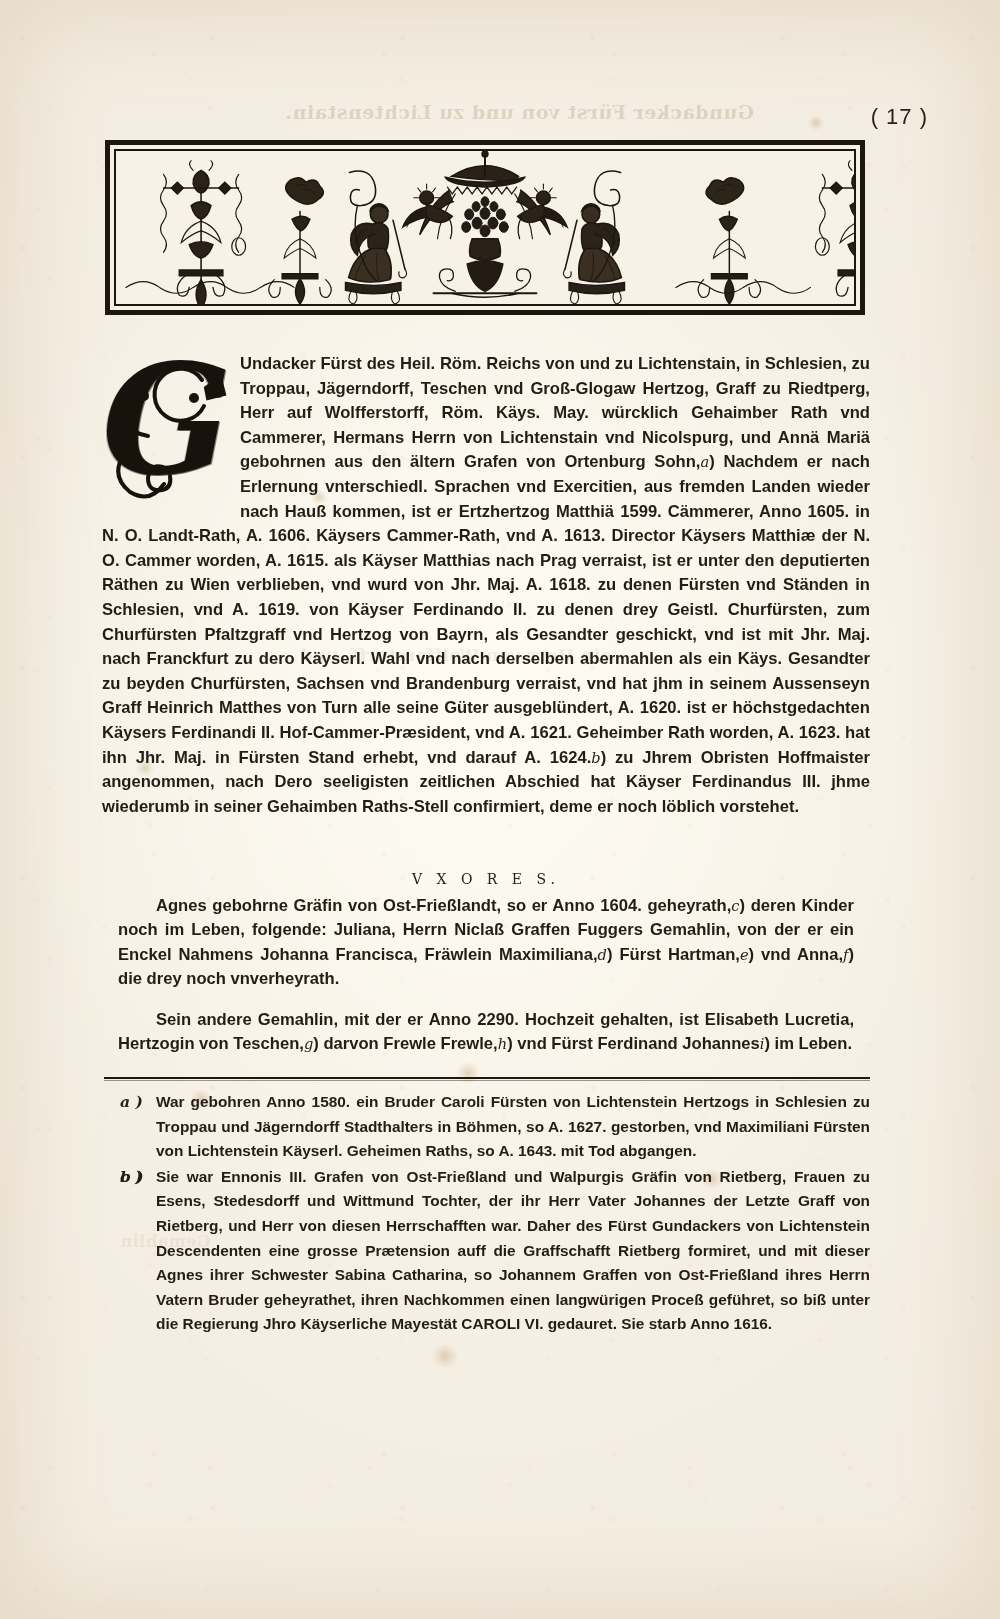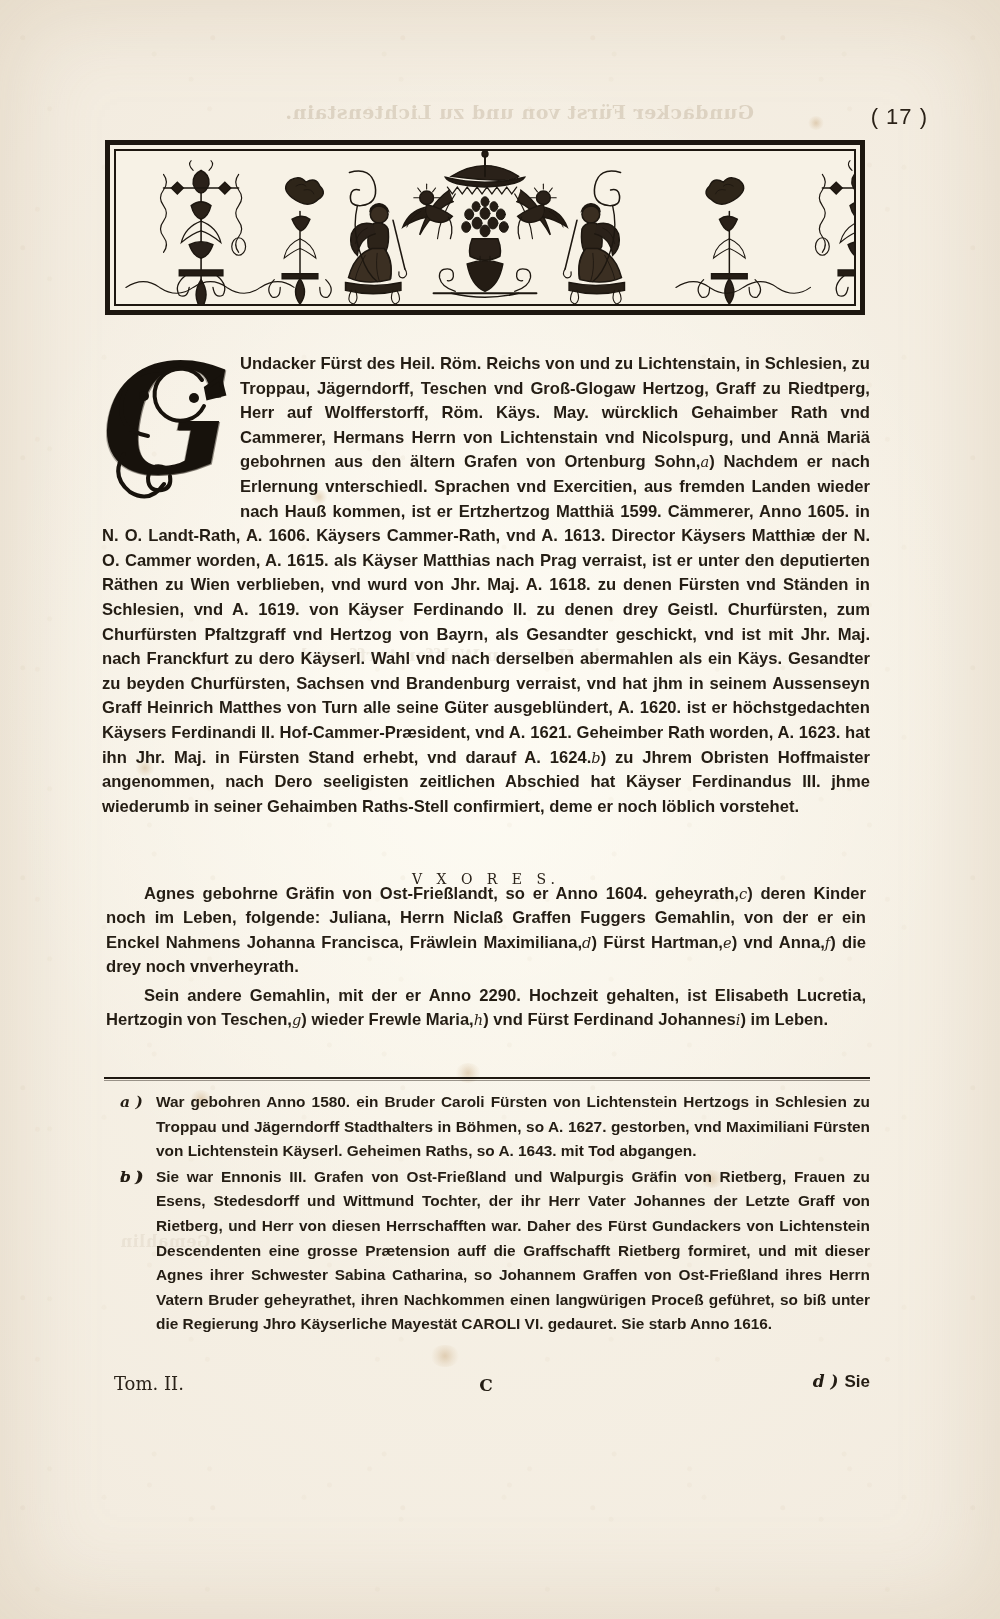--- a/index.html
+++ b/index.html
@@ -154,21 +154,21 @@
     color: #2a2219;
     margin-top: 23px;
   }
 
   .wives {
     top: 878px;
     font-size: 16.6px;
     line-height: 24.4px;
     text-align: justify;
   }
-  .wives p { margin: 4px; text-indent: 38px; }
+  .wives p { margin: 16px; text-indent: 38px; }
 
   .ahnen {
     top: 1035px;
     font-size: 16.6px;
     line-height: 24px;
     text-indent: 38px;
   }
 
   .rule {
     position: absolute;
@@ -487,39 +487,34 @@
     </div>
 
     <p><span class="frak">Undacker Fürst des Heil. Röm. Reichs von und zu Lichtenstain, in Schlesien, zu Troppau, Jägerndorff, Teschen vnd Groß-Glogaw Hertzog, Graff zu Riedtperg, Herr auf Wolfferstorff, Röm. Käys. May. würcklich Gehaimber Rath vnd Cammerer, Hermans Herrn von Lichtenstain vnd Nicolspurg, und Annä Mariä gebohrnen aus den ältern Grafen von Ortenburg Sohn,</span><span class="rom it sm">a</span><span class="frak">) Nachdem er nach Erlernung vnterschiedl. Sprachen vnd Exercitien, aus fremden Landen wieder nach Hauß kommen, ist er Ertzhertzog Matthiä 1599. Cämmerer, Anno 1605. in N. O. Landt-Rath, A. 1606. Käysers Cammer-Rath, vnd A. 1613. Director Käysers Matthiæ der N. O. Cammer worden, A. 1615. als Käyser Matthias nach Prag verraist, ist er unter den deputierten Räthen zu Wien verblieben, vnd wurd von Jhr. Maj. A. 1618. zu denen Fürsten vnd Ständen in Schlesien, vnd A. 1619. von Käyser Ferdinando II. zu denen drey Geistl. Churfürsten, zum Churfürsten Pfaltzgraff vnd Hertzog von Bayrn, als Gesandter geschickt, vnd ist mit Jhr. Maj. nach Franckfurt zu dero Käyserl. Wahl vnd nach derselben abermahlen als ein Käys. Gesandter zu beyden Churfürsten, Sachsen vnd Brandenburg verraist, vnd hat jhm in seinem Aussenseyn Graff Heinrich Matthes von Turn alle seine Güter ausgeblündert, A. 1620. ist er höchstgedachten Käysers Ferdinandi II. Hof-Cammer-Præsident, vnd A. 1621. Geheimber Rath worden, A. 1623. hat ihn Jhr. Maj. in Fürsten Stand erhebt, vnd darauf A. 1624.</span><span class="rom it sm">b</span><span class="frak">) zu Jhrem Obristen Hoffmaister angenommen, nach Dero seeligisten zeitlichen Abschied hat Käyser Ferdinandus III. jhme wiederumb in seiner Gehaimben Raths-Stell confirmiert, deme er noch löblich vorstehet.</span></p>
   </div>
 
   <div class="col uxores">V X O R E S.</div>
 
   <div class="col wives">
     <p><span class="frak">Agnes gebohrne Gräfin von Ost-Frießlandt, so er Anno 1604. geheyrath,</span><span class="rom it sm">c</span><span class="frak">) deren Kinder noch im Leben, folgende: Juliana, Herrn Niclaß Graffen Fuggers Gemahlin, von der er ein Enckel Nahmens Johanna Francisca, Fräwlein Maximiliana,</span><span class="rom it sm">d</span><span class="frak">) Fürst Hartman,</span><span class="rom it sm">e</span><span class="frak">) vnd Anna,</span><span class="rom it sm">f</span><span class="frak">) die drey noch vnverheyrath.</span></p>
 
-    <p><span class="frak">Sein andere Gemahlin, mit der er Anno 2290. Hochzeit gehalten, ist Elisabeth Lucretia, Hertzogin von Teschen,</span><span class="rom it sm">g</span><span class="frak">) wieder Frewle Maria,</span><span class="rom it sm">h</span><span class="frak">) vnd Fürst Ferdinand Johannes</span><span class="rom it sm">i</span><span class="frak">) im Leben.</span></p>
+    <p><span class="frak">Sein andere Gemahlin, mit der er Anno 2290. Hochzeit gehalten, ist Elisabeth Lucretia, Hertzogin von Teschen,</span><span class="rom it sm">g</span><span class="frak">) darvon Frewle Frewle,</span><span class="rom it sm">h</span><span class="frak">) vnd Fürst Ferdinand Johannes</span><span class="rom it sm">i</span><span class="frak">) im Leben.</span></p>
   </div>
 
 
   <div class="rule"></div>
 
   <div class="col notes">
     <div class="note">
       <span class="note-mark">a )</span>
       <span class="frak">War gebohren Anno 1580. ein Bruder Caroli Fürsten von Lichtenstein Hertzogs in Schlesien zu Troppau und Jägerndorff Stadthalters in Böhmen, so A. 1627. gestorben, vnd Maximiliani Fürsten von Lichtenstein Käyserl. Geheimen Raths, so A. 1643. mit Tod abgangen.</span>
     </div>
     <div class="note">
       <span class="note-mark">b )</span>
     </div>
     <div class="note">
       <span class="note-mark">c )</span>
       <span class="frak">Sie war Ennonis III. Grafen von Ost-Frießland und Walpurgis Gräfin von Rietberg, Frauen zu Esens, Stedesdorff und Wittmund Tochter, der ihr Herr Vater Johannes der Letzte Graff von Rietberg, und Herr von diesen Herrschafften war.   Daher des Fürst Gundackers von Lichtenstein Descendenten eine grosse Prætension auff die Graffschafft Rietberg formiret, und mit dieser Agnes ihrer Schwester Sabina Catharina, so Johannem Graffen von Ost-Frießland ihres Herrn Vatern Bruder geheyrathet, ihren Nachkommen einen langwürigen Proceß geführet, so biß unter die Regierung Jhro Käyserliche Mayestät CAROLI VI. gedauret.   Sie starb Anno 1616.</span>
     </div>
   </div>
 
-  <div class="footer">
-    <span class="tom">Tom. II.</span>
-    <span class="sig">C</span>
-    <span class="catchword"><span class="mk">d )</span> <span class="frak">Sie</span></span>
-  </div>
 
 </div>
 
 </body></html>

